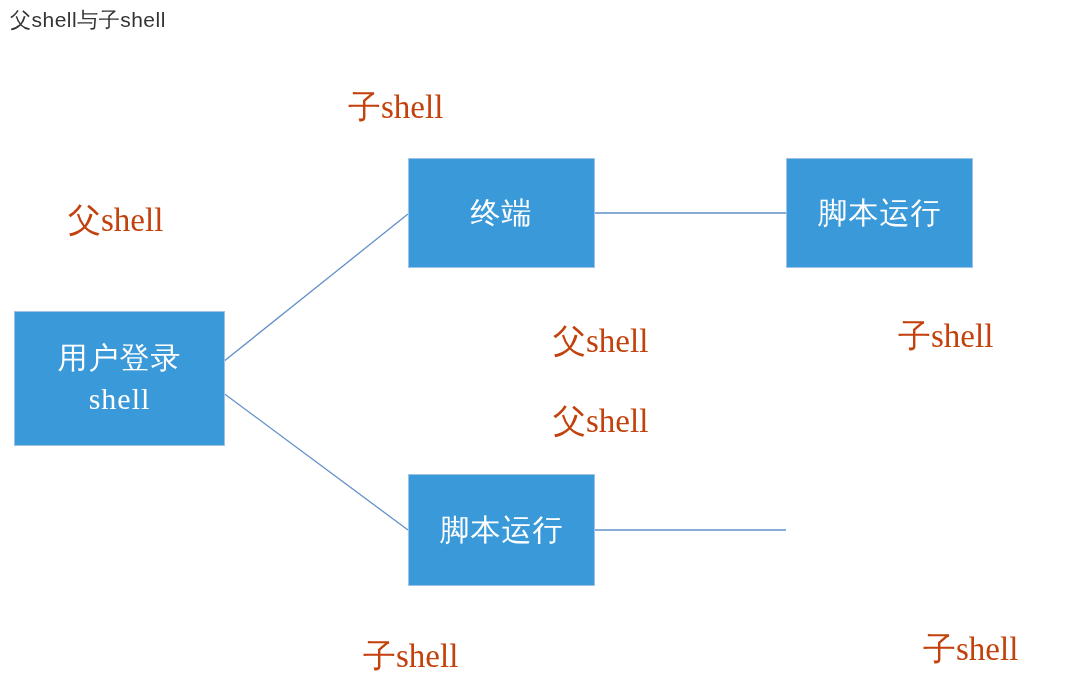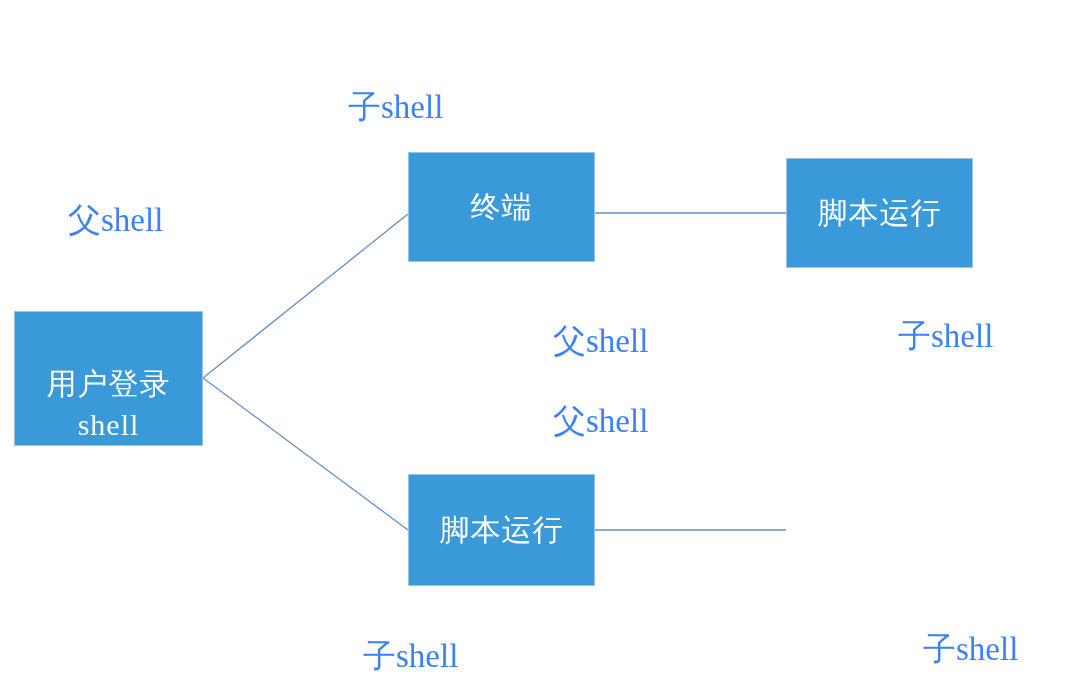--- a/index.html
+++ b/index.html
@@ -47,46 +47,47 @@
     text-align: center;
   }
   .node-label {
     color: #ffffff;
     font-size: 30px;
     line-height: 1.35;
     font-family: "Liberation Serif", "DejaVu Serif", serif;
     white-space: pre-line;
     letter-spacing: 1px;
   }
-  .node-login            { left: 14px;  top: 311px; width: 189px; height: 135px; align-items: flex-end; }
-  .node-terminal         { left: 408px; top: 152px; width: 187px; height: 110px; }
+  .node-login            { left: 14px;  top: 311px; width: 211px; height: 135px; }
+  .node-terminal         { left: 408px; top: 158px; width: 187px; height: 110px; }
   .node-script-run-right { left: 786px; top: 158px; width: 187px; height: 110px; }
   .node-script-run-bottom{ left: 408px; top: 474px; width: 187px; height: 112px; }
   .node-script-call      { left: 786px; top: 474px; width: 187px; height: 112px; }
   .flabel {
     position: absolute;
-    color: #3b82f6;
+    color: #c2410c;
     font-size: 33px;
     line-height: 1.1;
     font-family: "Liberation Serif", "DejaVu Serif", serif;
     white-space: nowrap;
   }
   .flabel-parent-left        { left: 68px;  top: 202px; }
   .flabel-child-top          { left: 348px; top: 89px;  }
   .flabel-parent-mid-upper   { left: 553px; top: 323px; }
   .flabel-parent-mid-lower   { left: 553px; top: 403px; }
   .flabel-child-right        { left: 898px; top: 318px; }
   .flabel-child-bottom-mid   { left: 363px; top: 638px; }
   .flabel-child-bottom-right { left: 923px; top: 631px; }
 </style>
 </head>
 <body>
 
 <div class="canvas">
 
+  <div class="title">父shell与子shell</div>
 
   <svg class="edge-layer" width="1067" height="693" viewBox="0 0 1067 693">
     <line class="edge" x1="203" y1="378" x2="408" y2="214"></line>
     <line class="edge" x1="203" y1="378" x2="408" y2="530"></line>
     <line class="edge" x1="595" y1="213" x2="786" y2="213"></line>
     <line class="edge" x1="595" y1="530" x2="786" y2="530"></line>
   </svg>
 
   <div class="node node-login">
     <span class="node-label">用户登录

